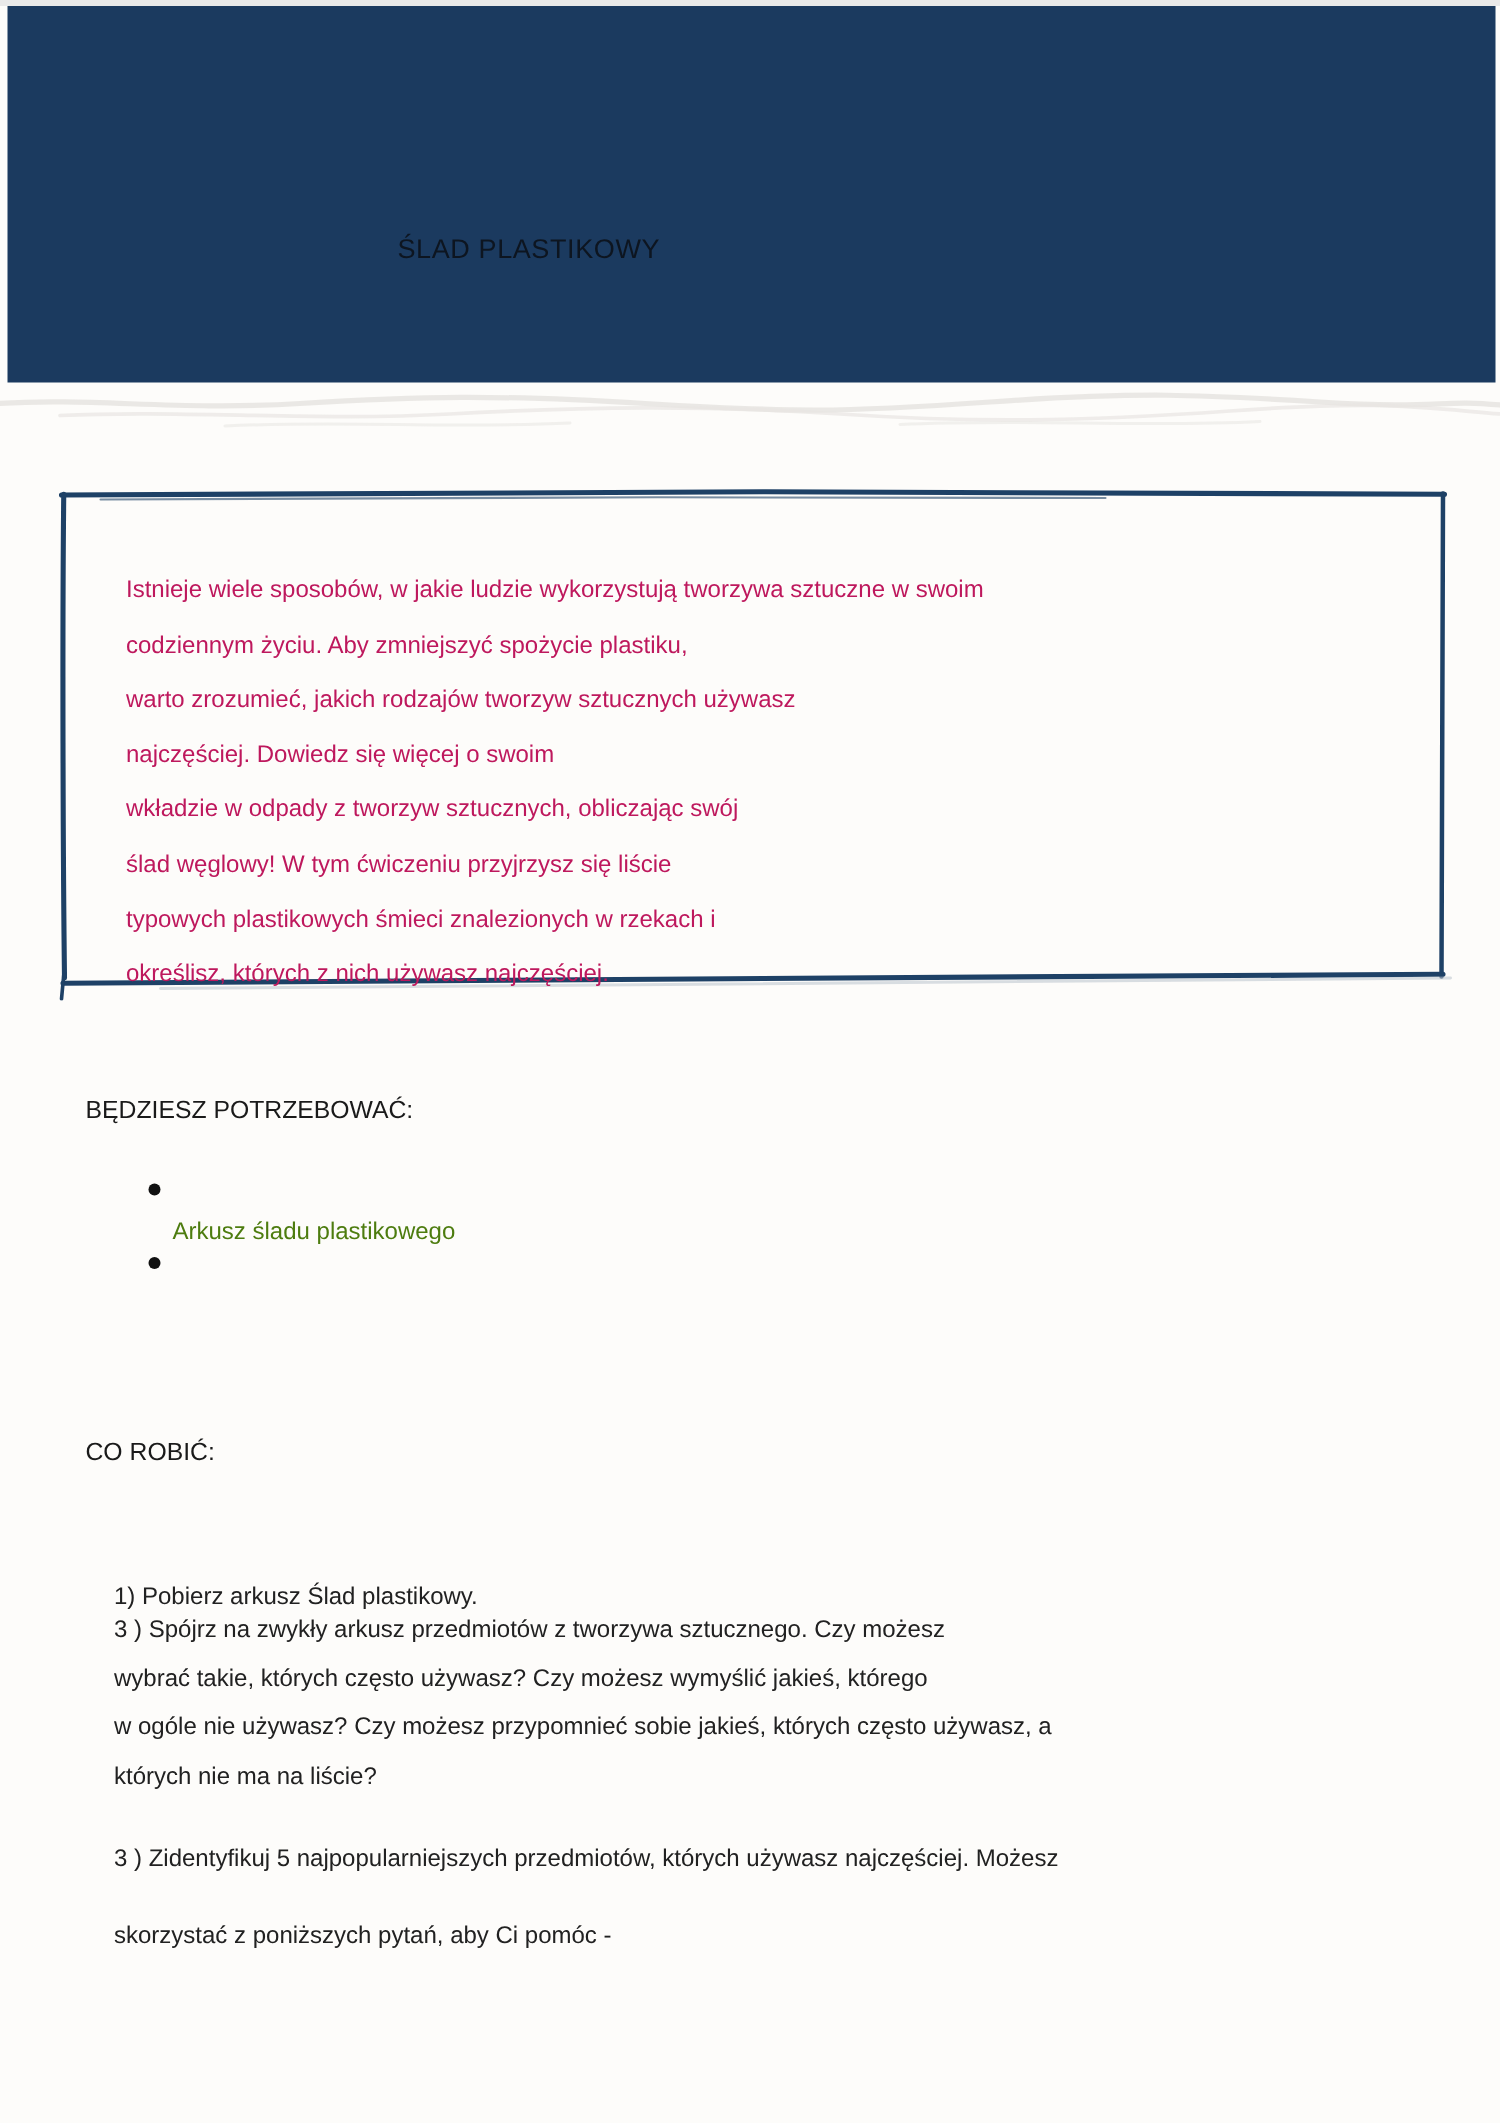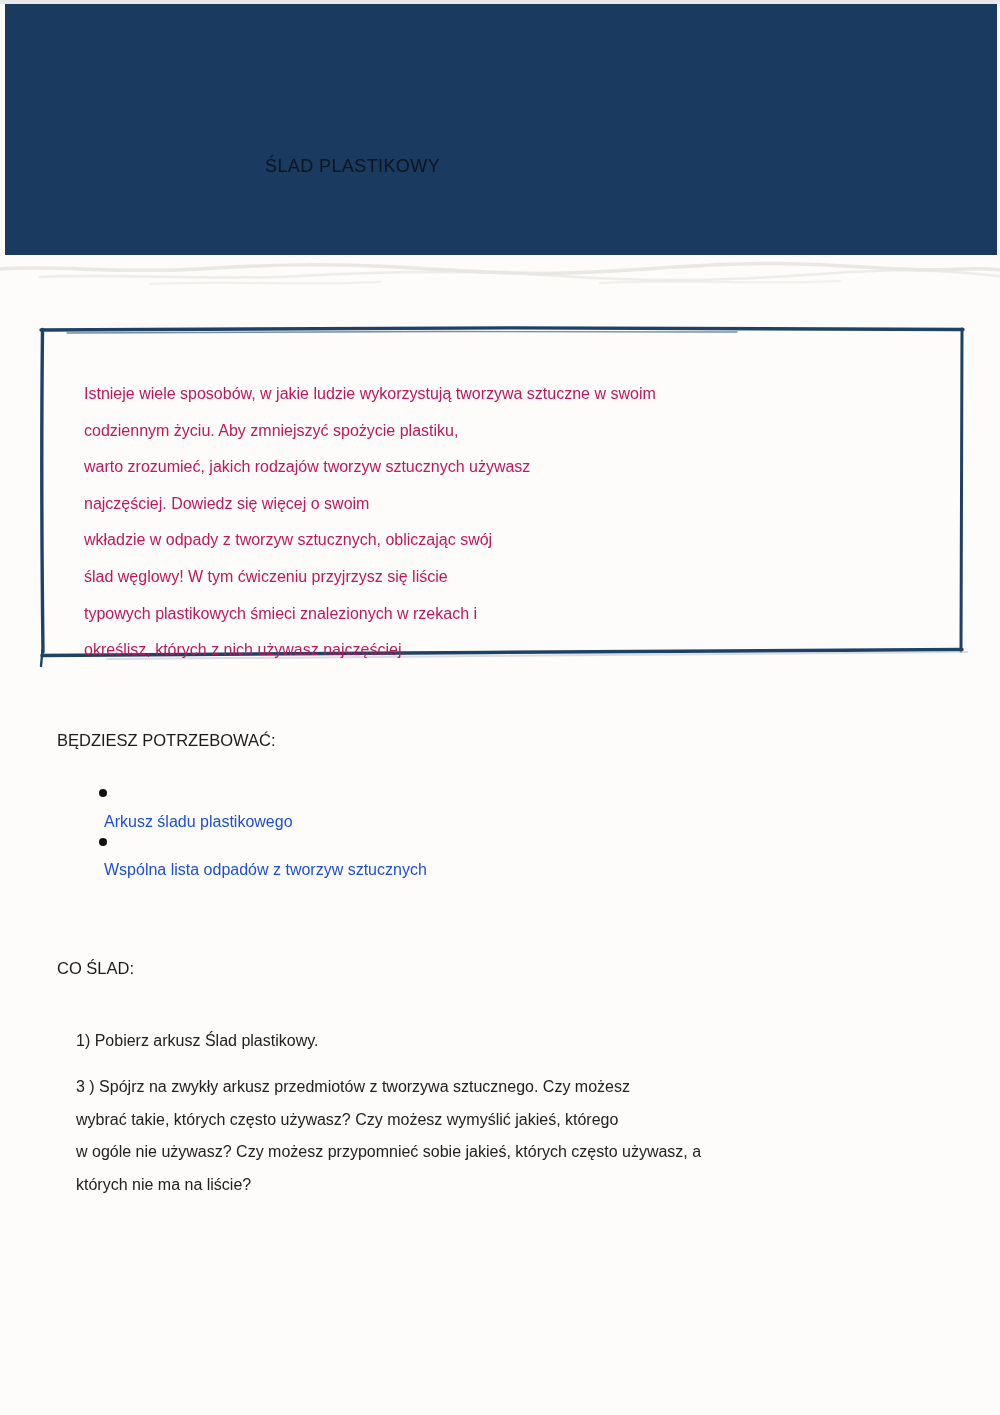--- a/index.html
+++ b/index.html
@@ -47,32 +47,32 @@
   #materials-heading{top:725px;}
   #instructions-heading{top:953px;}
   
   .bullet-dot{
     position:absolute;width:8px;height:8px;border-radius:50%;
     background:#111;
   }
   #bullet-dot-1{left:99px;top:785px;}
   #bullet-dot-2{left:99px;top:834px;}
   .bullet-text{
-    position:absolute;left:104px;
+    position:absolute;left:115px;
     font-size:16px;line-height:21px;
-    white-space:nowrap;color:#1d4ed8;
+    white-space:nowrap;color:#4d7c0f;
   }
   #bullet-text-1{top:807px;}
   #bullet-text-2{top:855px;}
   
   .step{
     position:absolute;left:76px;
     font-size:16px;color:#212121;
   }
-  #step-1{top:1026px;line-height:22px;white-space:nowrap;}
+  #step-1{top:1050px;line-height:22px;white-space:nowrap;}
   #step-2{top:1067px;line-height:32.5px;white-space:pre-line;width:860px;}
   #step-3{top:1210px;line-height:51px;white-space:pre-line;width:880px;}
 </style>
 </head>
 <body>
 
 <div class="page">
 
   <div class="header-band"></div>
   <div class="page-title">ŚLAD PLASTIKOWY</div>
@@ -105,25 +105,26 @@
 ślad węglowy! W tym ćwiczeniu przyjrzysz się liście
 typowych plastikowych śmieci znalezionych w rzekach i
 określisz, których z nich używasz najczęściej.</div>
 
   <div class="section-heading" id="materials-heading">BĘDZIESZ POTRZEBOWAĆ:</div>
 
   <span class="bullet-dot" id="bullet-dot-1"></span>
   <div class="bullet-text" id="bullet-text-1">Arkusz śladu plastikowego</div>
 
   <span class="bullet-dot" id="bullet-dot-2"></span>
-  <div class="bullet-text" id="bullet-text-2">Wspólna lista odpadów z tworzyw sztucznych</div>
 
-  <div class="section-heading" id="instructions-heading">CO ŚLAD:</div>
+  <div class="section-heading" id="instructions-heading">CO ROBIĆ:</div>
 
   <div class="step" id="step-1">1) Pobierz arkusz Ślad plastikowy.</div>
 
   <div class="step" id="step-2">3 ) Spójrz na zwykły arkusz przedmiotów z tworzywa sztucznego. Czy możesz
 wybrać takie, których często używasz? Czy możesz wymyślić jakieś, którego
 w ogóle nie używasz? Czy możesz przypomnieć sobie jakieś, których często używasz, a
 których nie ma na liście?</div>
 
+  <div class="step" id="step-3">3 ) Zidentyfikuj 5 najpopularniejszych przedmiotów, których używasz najczęściej. Możesz
+skorzystać z poniższych pytań, aby Ci pomóc -</div>
 
 </div>
 
 </body></html>

